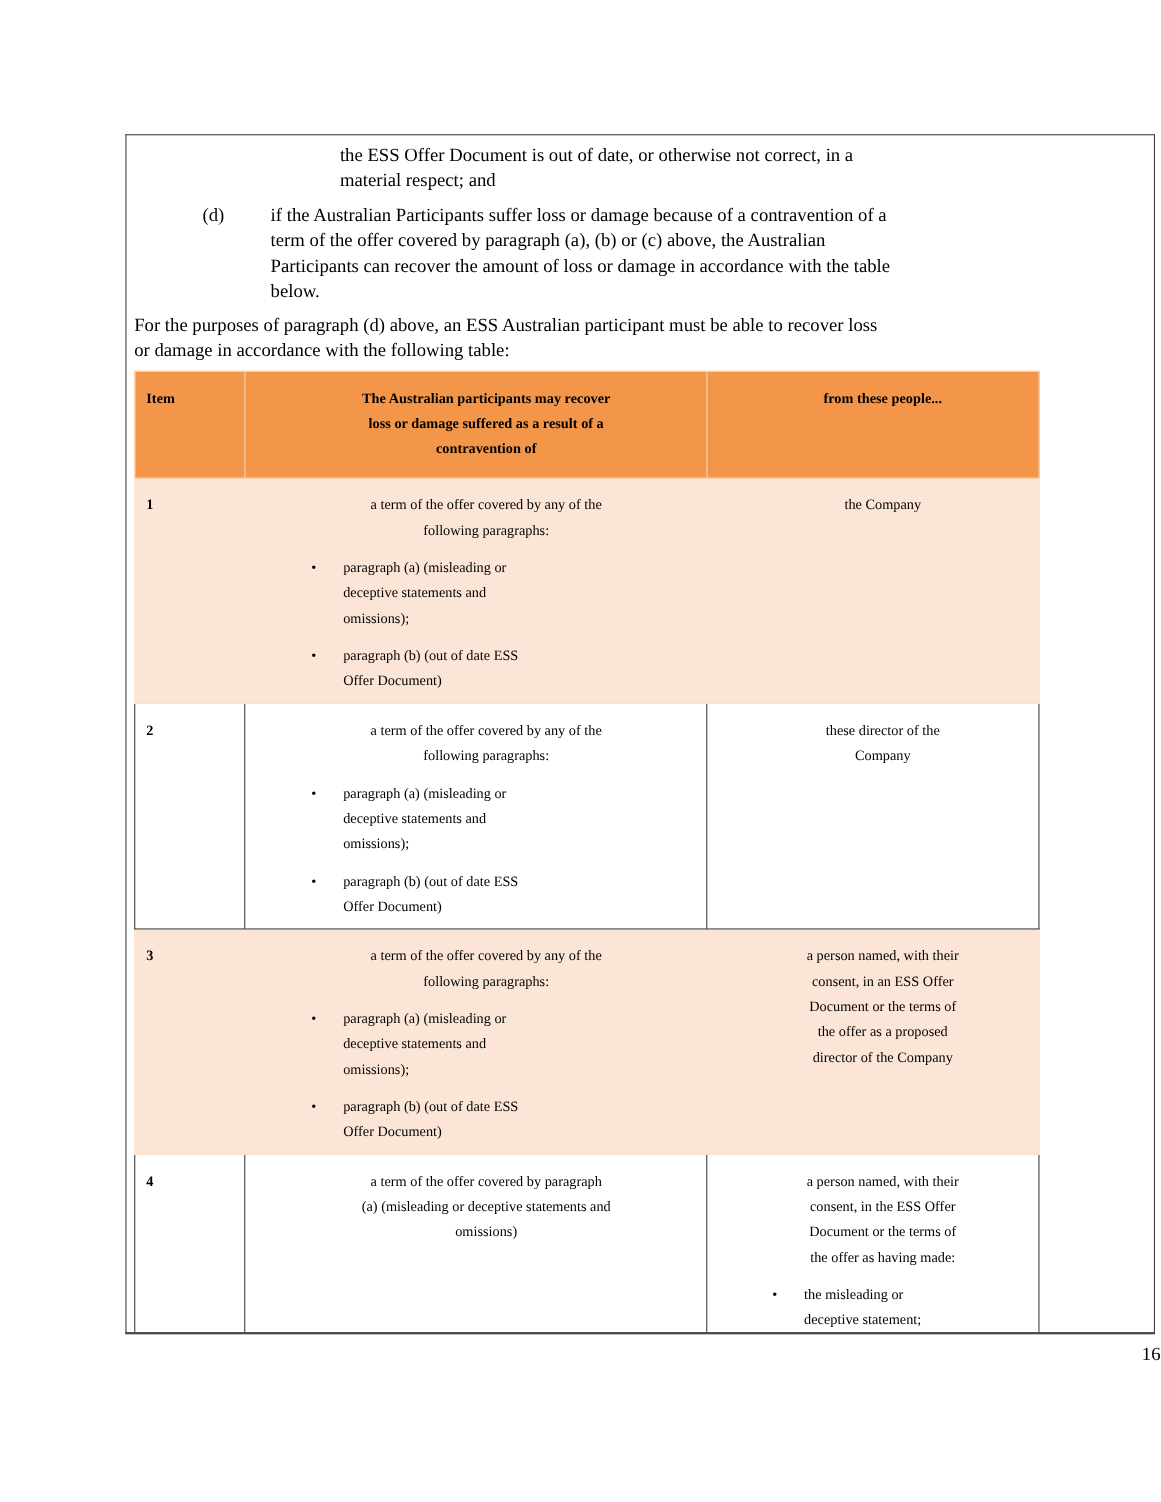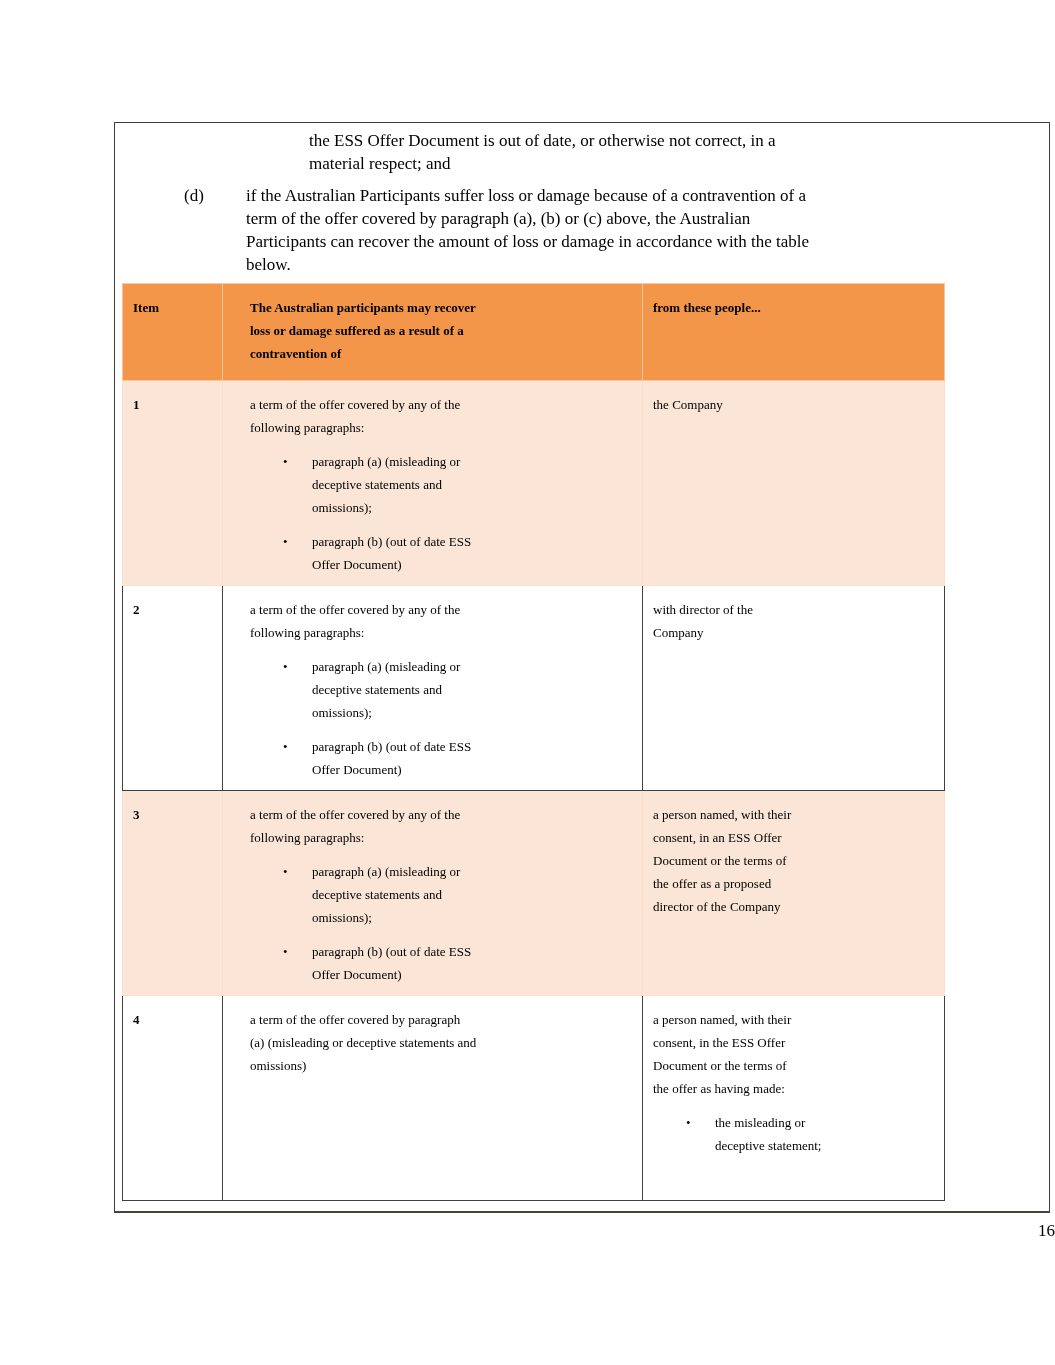--- a/index.html
+++ b/index.html
@@ -75,27 +75,28 @@
     background: #f4964a;
     font-weight: bold;
     border-color: #f9c folder;
   }
   table.recovery th { border-color: #f8c79d; }
   table.recovery tr.alt td {
     background: #fbe5d6;
     border-color: #fbdfca;
   }
   table.recovery .c2cell { padding-left: 27px; }
-  table.recovery .c3cell { padding-left: 10px; }
+  table.recovery .c3cell { padding-left: 26px; }
   table.recovery .itemcell { font-weight: bold; }
   tr.hdr { height: 97px; }
   tr.datarow { height: 205px; }
   .cellp {
     white-space: pre-line;
     margin: 0;
+    text-align: center;
   }
   .li {
     display: flex;
     margin: 11px 0 0 33px;
   }
   .li::before {
     content: "\2022";
     width: 29px;
     flex: none;
   }
@@ -121,20 +122,22 @@
 material respect; and</div>
 
   <div class="d-block">
     <span class="d-label">(d)</span>
     <div class="para">if the Australian Participants suffer loss or damage because of a contravention of a
 term of the offer covered by paragraph (a), (b) or (c) above, the Australian
 Participants can recover the amount of loss or damage in accordance with the table
 below.</div>
   </div>
 
+  <div class="para intro">For the purposes of paragraph (d) above, an ESS Australian participant must be able to recover loss
+or damage in accordance with the following table:</div>
 
   <table class="recovery">
     <colgroup>
         <col class="c1">
         <col class="c2">
         <col class="c3">
       </colgroup>
 
     <tbody>
         <tr class="hdr">
@@ -178,21 +181,21 @@
           <span class="li-text">paragraph (a) (misleading or
 deceptive statements and
 omissions);</span>
         </div>
         <div class="li">
           <span class="li-text">paragraph (b) (out of date ESS
 Offer Document)</span>
         </div>
       </td>
       <td class="c3cell">
-        <div class="cellp">with director of the
+        <div class="cellp">these director of the
 Company</div>
       </td>
     </tr>
 
     <tr class="datarow alt">
       <td class="itemcell">3</td>
       <td class="c2cell">
         <div class="cellp">a term of the offer covered by any of the
 following paragraphs:</div>
         <div class="li">

